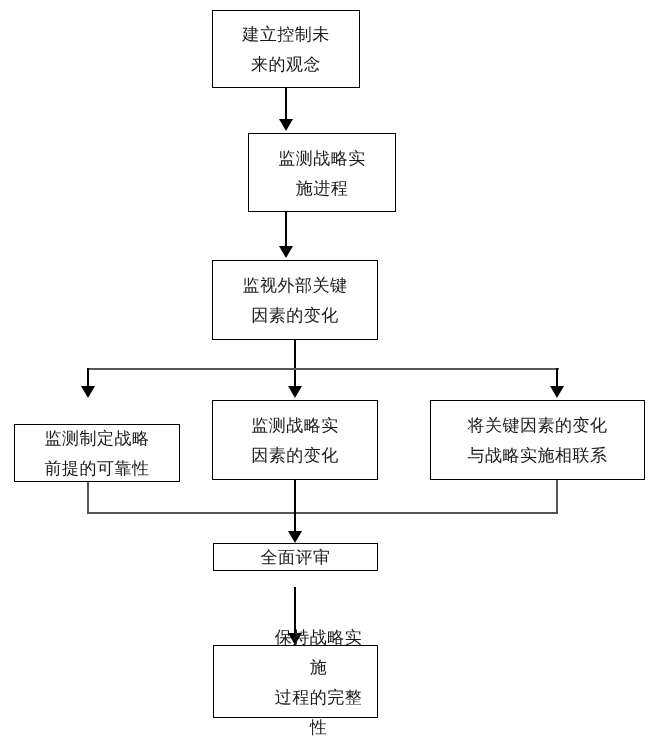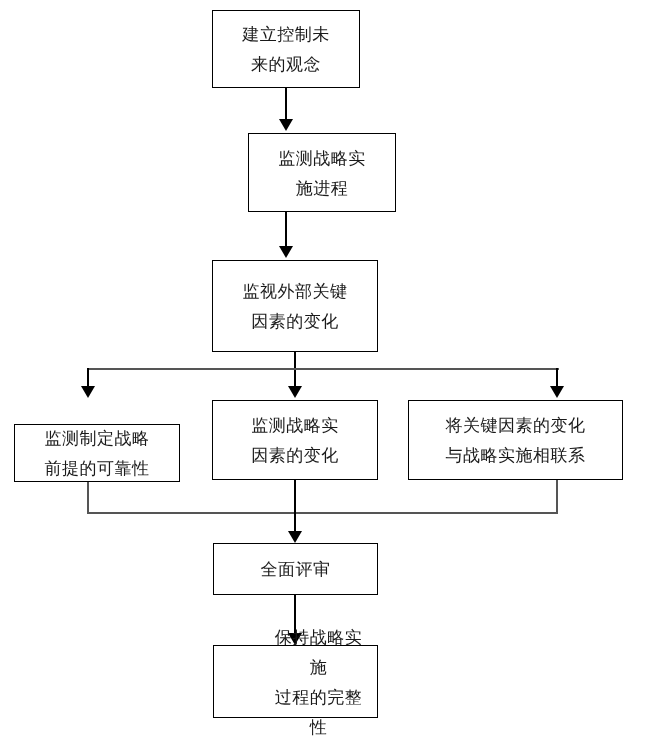--- a/index.html
+++ b/index.html
@@ -105,41 +105,41 @@
   <div class="node" style="left:212px; top:10px; width:148px; height:78px;">
     <div class="node-label">建立控制未
 来的观念</div>
   </div>
 
   <div class="node" style="left:212px; top:133px; width:148px; height:79px;margin-left:36px;">
     <div class="node-label">监测战略实
 施进程</div>
   </div>
 
-  <div class="node" style="left:212px; top:260px; width:166px; height:92px;">
+  <div class="node" style="left:212px; top:260px; width:166px; height:80px;">
     <div class="node-label">监视外部关键
 因素的变化</div>
   </div>
 
   <div class="node" style="left:14px; top:424px; width:166px; height:58px;">
     <div class="node-label">监测制定战略
 前提的可靠性</div>
   </div>
 
   <div class="node" style="left:212px; top:400px; width:166px; height:80px;">
     <div class="node-label">监测战略实
 因素的变化</div>
   </div>
 
-  <div class="node" style="left:408px; top:400px; width:215px; height:80px;">
+  <div class="node" style="left:430px; top:400px; width:215px; height:80px;">
     <div class="node-label">将关键因素的变化
 与战略实施相联系</div>
   </div>
 
-  <div class="node" style="left:213px; top:543px; width:165px; height:52px;">
+  <div class="node" style="left:213px; top:543px; width:165px; height:28px;">
     <div class="node-label">全面评审</div>
   </div>
 
   <div class="node" style="left:213px; top:645px; width:165px; height:73px;padding-left:46px;">
     <div class="node-label">保持战略实施
 过程的完整性</div>
   </div>
 
 </div>
 

